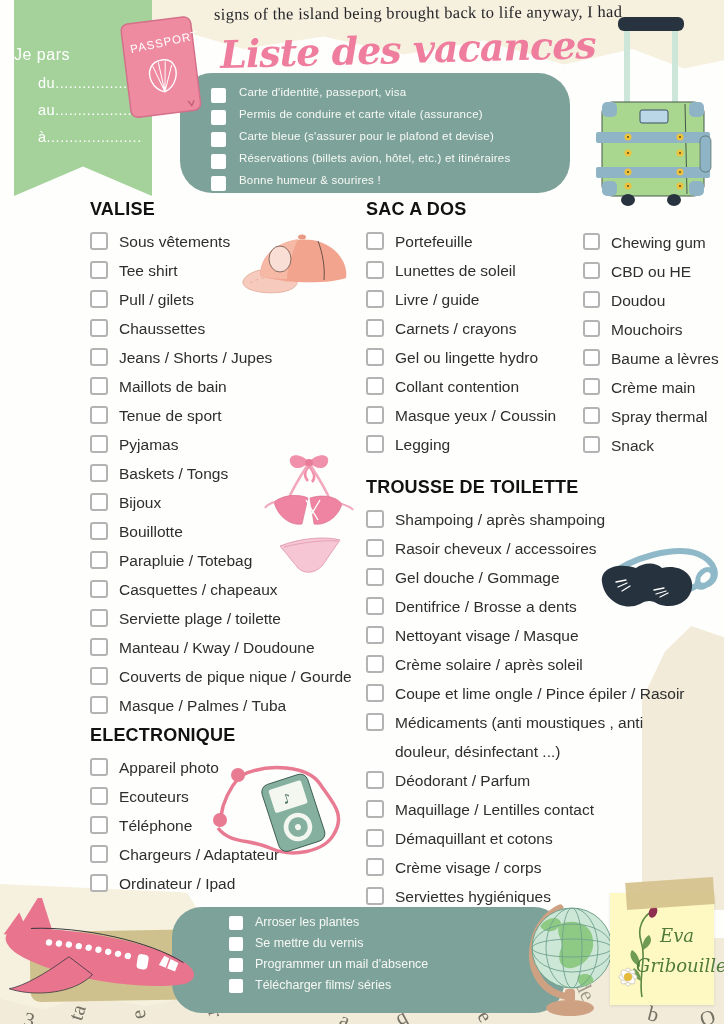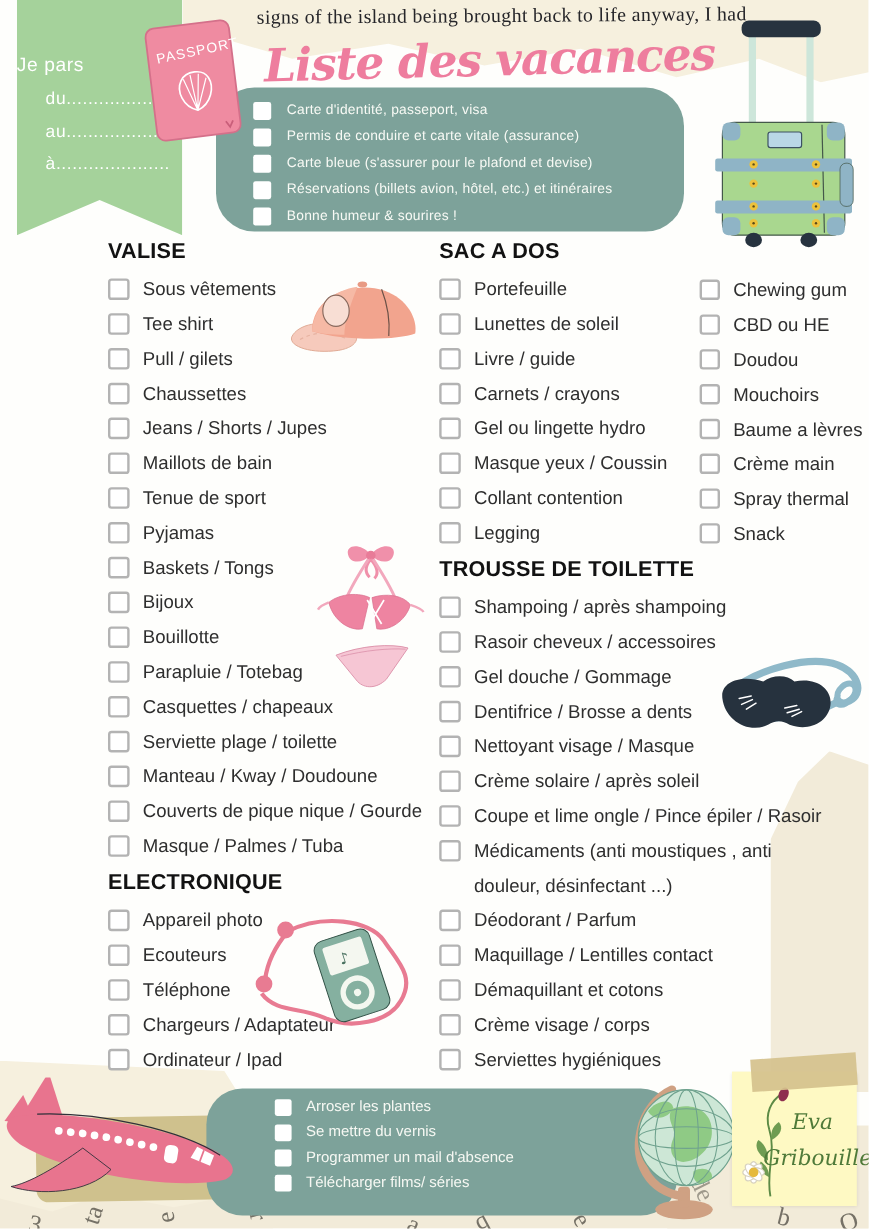--- a/index.html
+++ b/index.html
@@ -40,36 +40,36 @@
   .r-title{margin-top:46px;text-align:left;font-size:16px;letter-spacing:.5px;}
   .r-line{margin:11px 0 0 24px;font-size:14.5px;letter-spacing:.5px;}
 
   
   .title{position:absolute;left:220px;top:27px;z-index:2;font-family:"DejaVu Serif",serif;
     font-style:italic;font-weight:bold;font-size:38px;color:#ee7d9e;letter-spacing:-1px;transform:rotate(-1.5deg);}
 
   
   .teal-box{position:absolute;background:#7da29a;z-index:1;overflow:hidden;}
   .top-box{left:180px;top:73px;width:390px;height:120px;border-radius:32px;padding-top:8px;box-sizing:border-box;}
-  .top-box .row{height:22px;min-height:22px;padding-left:31px;gap:13px;align-items:center;}
+  .top-box .row{height:22px;min-height:22px;padding-left:31px;gap:13px;align-items:flex-end;}
   .top-box .cb{width:15px;height:15px;border:none;background:#fff;border-radius:2px;margin-top:0;}
   .top-box .lbl{font-size:11.5px;color:#f8faf5;line-height:22px;letter-spacing:.2px;}
   .bottom-box{left:172px;top:907px;width:392px;height:106px;border-radius:30px;padding-top:5px;box-sizing:border-box;}
   .bottom-box .row{height:21px;min-height:21px;padding-left:57px;gap:12px;align-items:center;}
   .bottom-box .cb{width:14px;height:14px;border:none;background:#fff;border-radius:2px;margin-top:0;}
   .bottom-box .lbl{font-size:12.5px;color:#f6f8f3;line-height:21px;}
 
   
   .col{position:absolute;z-index:2;}
   .col-left{left:90px;top:199px;width:284px;}
   .col-left2{left:90px;top:725px;width:284px;}
   .col-mid{left:366px;top:199px;width:358px;}
   .col-extras{left:583px;top:228px;width:141px;}
   .sec-header{font-size:18px;font-weight:bold;color:#121212;height:28px;letter-spacing:.2px;}
-  .sec-header.gap{margin-top:5px;}
+  .sec-header.gap{margin-top:18px;}
   .row{display:flex;align-items:flex-start;min-height:29px;gap:11px;}
   .cb{flex:none;width:18px;height:18px;background:#fff;border:2px solid #b3b3b3;border-radius:3px;
       box-sizing:border-box;margin-top:5px;}
   .lbl{font-size:15.5px;color:#2e2e2e;line-height:29px;white-space:pre;}
   .col-extras .cb{width:17px;height:17px;}
 
   
   .ill{position:absolute;z-index:2;}
   .passport{left:122px;top:16px;transform:rotate(-7deg);z-index:3;}
   .suitcase{left:588px;top:12px;z-index:2;}
@@ -298,25 +298,25 @@
         <div class="row">
           <span class="cb"></span>
           <span class="lbl">Carnets / crayons</span>
         </div>
         <div class="row">
           <span class="cb"></span>
           <span class="lbl">Gel ou lingette hydro</span>
         </div>
         <div class="row">
           <span class="cb"></span>
+          <span class="lbl">Collant contention</span>
+        </div>
+        <div class="row">
+          <span class="cb"></span>
           <span class="lbl">Masque yeux / Coussin</span>
-        </div>
-        <div class="row">
-          <span class="cb"></span>
-          <span class="lbl">Collant contention</span>
         </div>
         <div class="row">
           <span class="cb"></span>
           <span class="lbl">Legging</span>
         </div>
       </div>
     <div class="sec-header gap">TROUSSE DE TOILETTE</div>
     <div>
         <div class="row">
           <span class="cb"></span>

